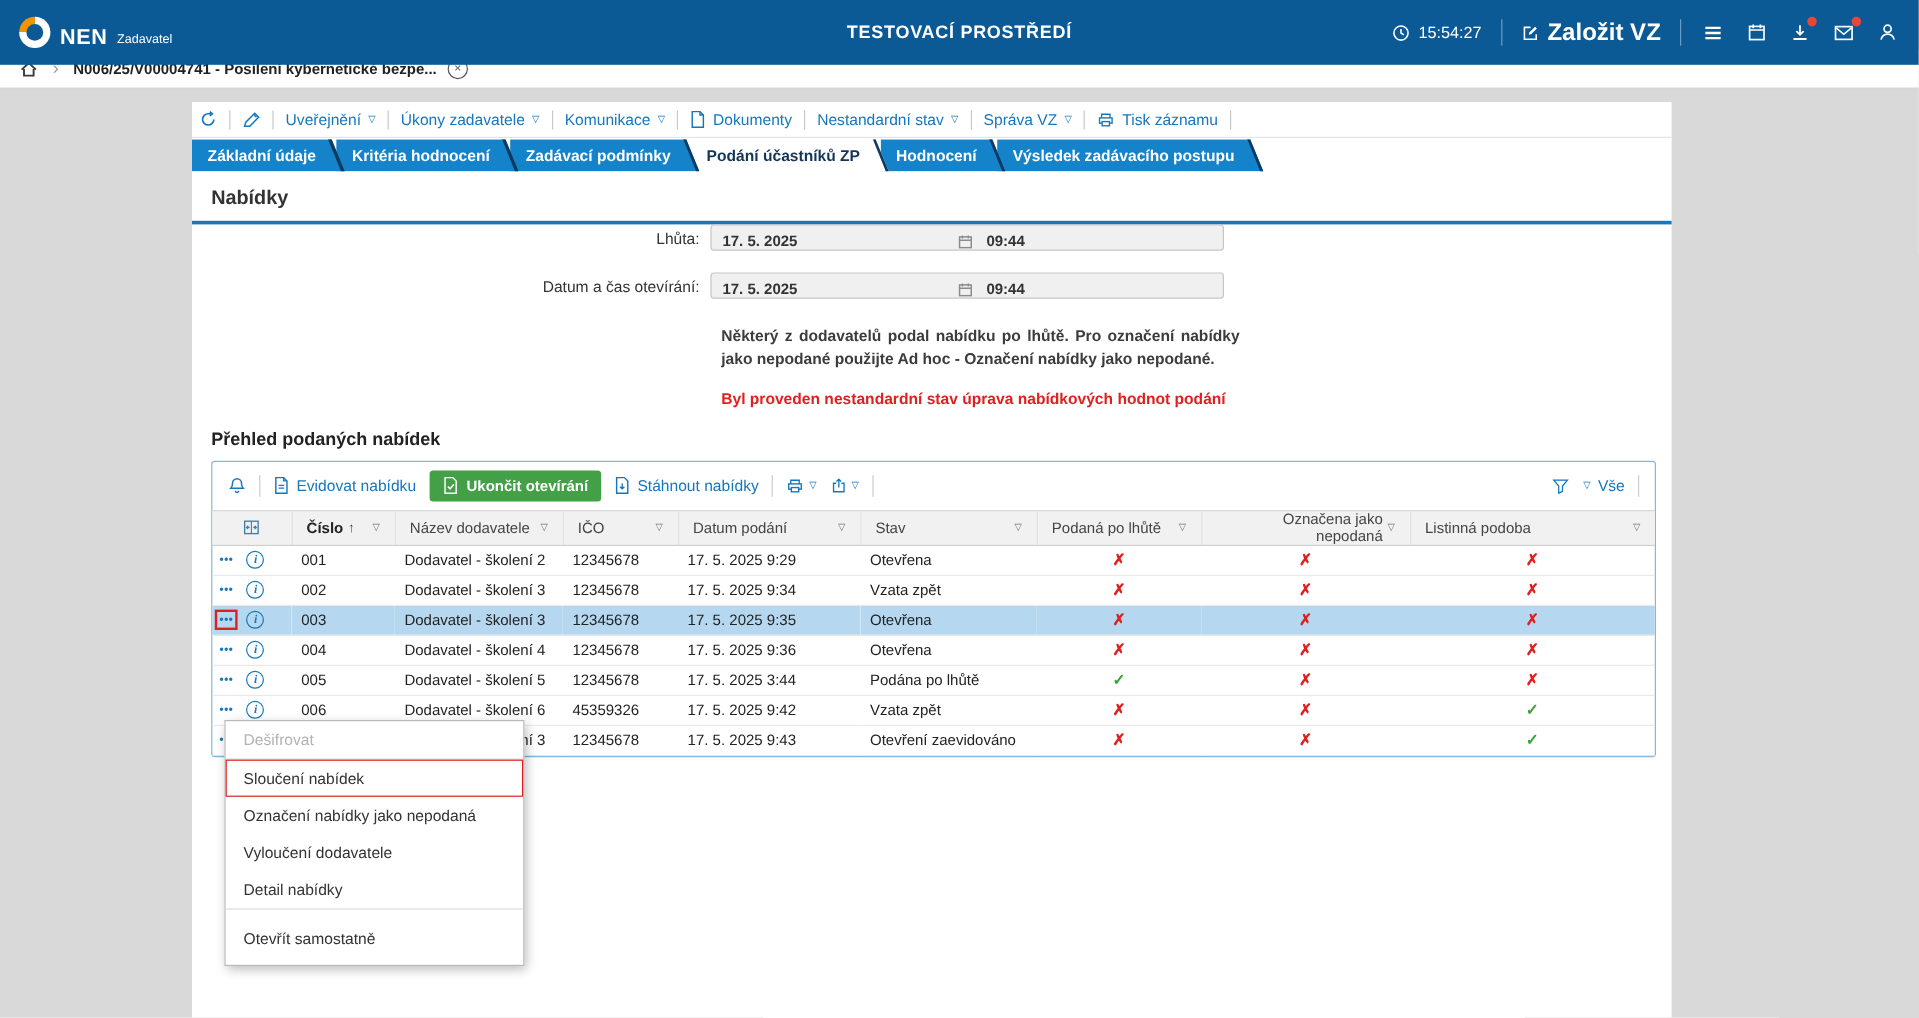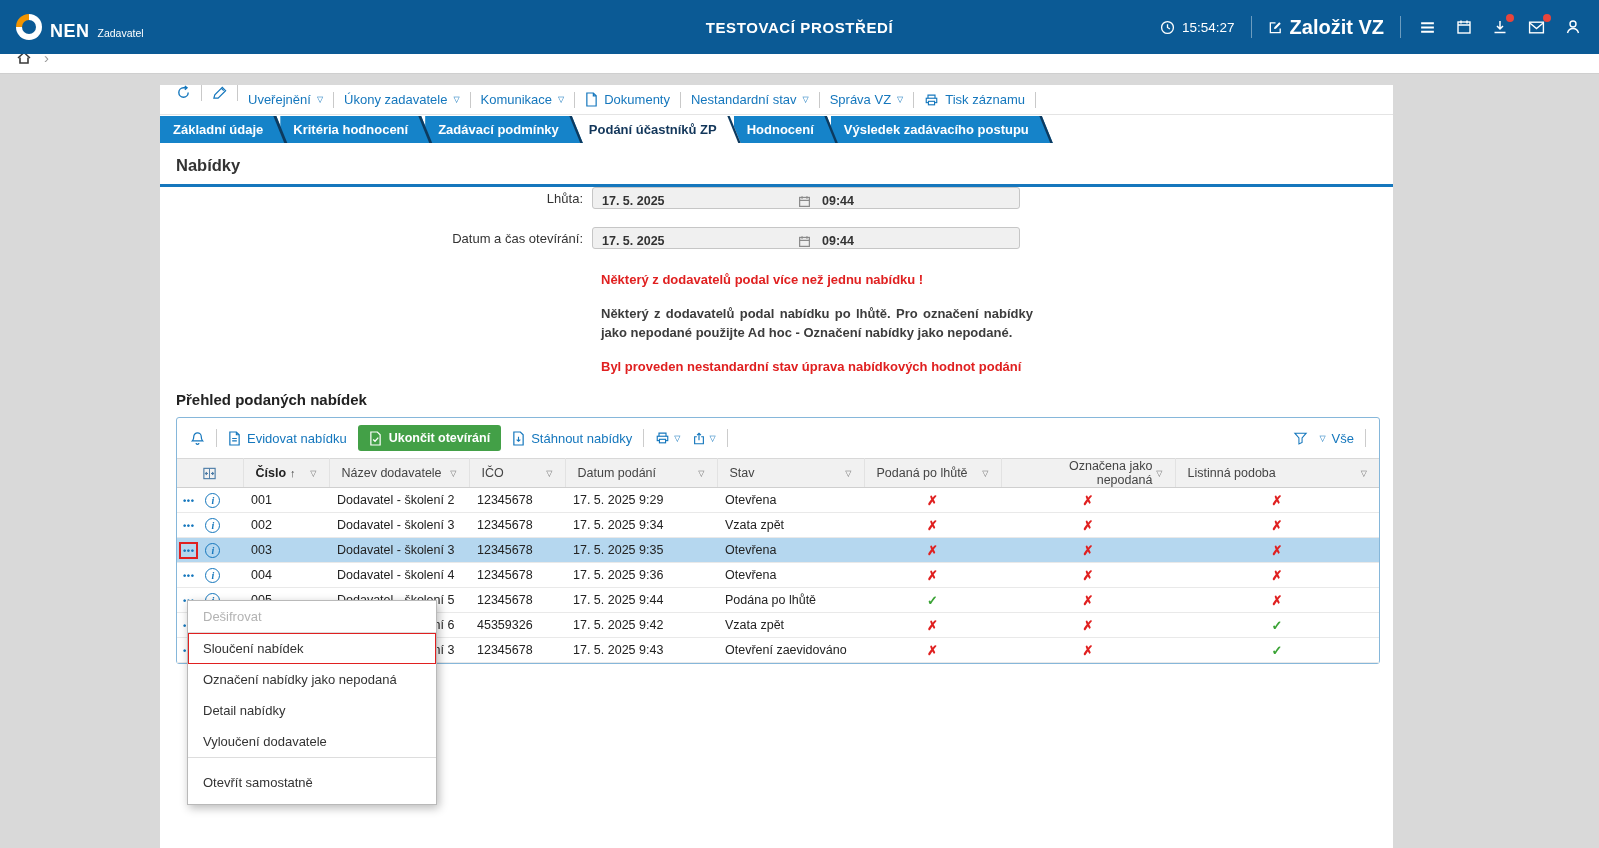--- a/index.html
+++ b/index.html
@@ -29,21 +29,21 @@
 
   
   .crumbbar{position:absolute;top:42px;left:0;width:100%;height:32px;background:#fff;border-bottom:1px solid #cfcfcf;display:flex;align-items:center;padding:0 16px;gap:12px;z-index:9}
   .homebtn{color:#3a3a3a;display:flex}
   .chev{color:#999;font-size:15px}
   .crumb{display:flex;align-items:center;gap:9px;font-weight:700;font-size:12.5px;color:#222}
   .crumb-close{width:17px;height:17px;border:1.5px solid #555;border-radius:50%;color:#555;font-size:10px;line-height:1;display:flex;align-items:center;justify-content:center;padding:0}
 
   
   .content{position:absolute;left:160px;top:85px;width:1233px;height:763px;background:#fff}
-  .rec-toolbar{height:30px;display:flex;padding:0 16px;border-bottom:1px solid #e4e4e4;gap:10px;color:var(--c-accent)}
+  .rec-toolbar{height:30px;display:flex;align-items:center;padding:0 6px;border-bottom:1px solid #e4e4e4;gap:10px;color:var(--c-accent)}
   .txtic{color:var(--c-accent);display:flex}
   .rtool-item{display:flex;align-items:center;gap:6px;color:var(--c-accent);font-size:13px}
   .caret{font-size:8px;color:var(--c-accent)}
   .vdiv2{width:1px;height:16px;background:#c9c9c9}
 
   
   .tabsrow{display:flex;margin-top:1px;height:27px;position:relative}
   .tab{position:relative;line-height:27px;padding:0 24px 0 13px;background:var(--c-tab);color:#fff;font-weight:700;font-size:13px;cursor:pointer;clip-path:polygon(0 0,calc(100% - 11px) 0,100% 100%,0 100%);margin-right:-7px}
   .tab::after{content:'';position:absolute;top:-5px;right:2px;width:6px;height:38px;background:var(--c-tab-edge);transform:skewX(22deg)}
   .tab.active{background:#fff;color:#12365a}
@@ -176,20 +176,24 @@
 <div class="crumbbar">
   <button class="homebtn">
       <span class="ic">
         <svg width="16" height="16" viewBox="0 0 16 16">
           <path d="M2 8l6-5.5L14 8" fill="none" stroke="currentColor" stroke-width="1.6"></path>
           <path d="M4 7.5V13h8V7.5" fill="none" stroke="currentColor" stroke-width="1.6"></path>
         </svg>
       </span>
     </button>
   <span class="chev">›</span>
+  <span class="crumb">
+    <span>N006/25/V00004741 - Posílení kybernetické bezpe...</span>
+    <button class="crumb-close">×</button>
+  </span>
 </div>
 
 <div class="content">
 
   <div class="rec-toolbar">
     <button class="txtic">
         <span class="ic">
           <svg width="15" height="15" viewBox="0 0 16 16">
             <path d="M13 8A5 5 0 1 1 8 3h3.2" fill="none" stroke="currentColor" stroke-width="1.5"></path>
             <path d="M9.4 1.1l2.3 1.9-2.3 1.9" fill="none" stroke="currentColor" stroke-width="1.5"></path>
@@ -291,21 +295,20 @@
               <rect x="2" y="3" width="12" height="11" fill="none" stroke="currentColor" stroke-width="1.5"></rect>
               <path d="M2 6.5h12M5 1.5v3M11 1.5v3" stroke="currentColor" stroke-width="1.5" fill="none"></path>
             </svg>
           </span>
           <span class="ftime">09:44</span>
         </div>
       </div>
     </div>
 
   <div class="msgs" id="messages">
-      <div class="msg error">Některý z dodavatelů podal více než jednu nabídku !</div>
       <div class="msg info">Některý z dodavatelů podal nabídku po lhůtě. Pro označení nabídky jako nepodané použijte Ad hoc - Označení nabídky jako nepodané.</div>
       <div class="msg error">Byl proveden nestandardní stav úprava nabídkových hodnot podání</div>
     </div>
 
   <h3 class="grid-title">Přehled podaných nabídek</h3>
 
   <div class="gridpanel">
     <div class="gtoolbar">
       <button class="gtool-link">
           <span class="ic">
@@ -497,21 +500,21 @@
             <td>Otevřena</td>
             <td class="mark no">✗</td>
             <td class="mark no">✗</td>
             <td class="mark no">✗</td>
           </tr>
           <tr>
             <td class="ctrl"><button class="dots">•••</button><button class="infoc">i</button></td>
             <td>005</td>
             <td>Dodavatel - školení 5</td>
             <td>12345678</td>
-            <td>17. 5. 2025 9:44</td>
+            <td>17. 5. 2025 3:44</td>
             <td>Podána po lhůtě</td>
             <td class="mark yes">✓</td>
             <td class="mark no">✗</td>
             <td class="mark no">✗</td>
           </tr>
           <tr>
             <td class="ctrl"><button class="dots">•••</button><button class="infoc">i</button></td>
             <td>006</td>
             <td>Dodavatel - školení 6</td>
             <td>45359326</td>
@@ -535,17 +538,17 @@
         </tbody>
     </table>
   </div>
 </div>
 
 <div class="ctxmenu" id="ctxMenu">
     <div class="cmi dis">Dešifrovat</div>
     <div class="cdiv"></div>
     <div class="cmi hl">Sloučení nabídek</div>
     <div class="cmi">Označení nabídky jako nepodaná</div>
+    <div class="cmi">Vyloučení dodavatele</div>
     <div class="cmi">Detail nabídky</div>
-    <div class="cmi">Vyloučení dodavatele</div>
     <div class="cdiv sp"></div>
     <div class="cmi">Otevřít samostatně</div>
   </div>
 
 </body></html>

